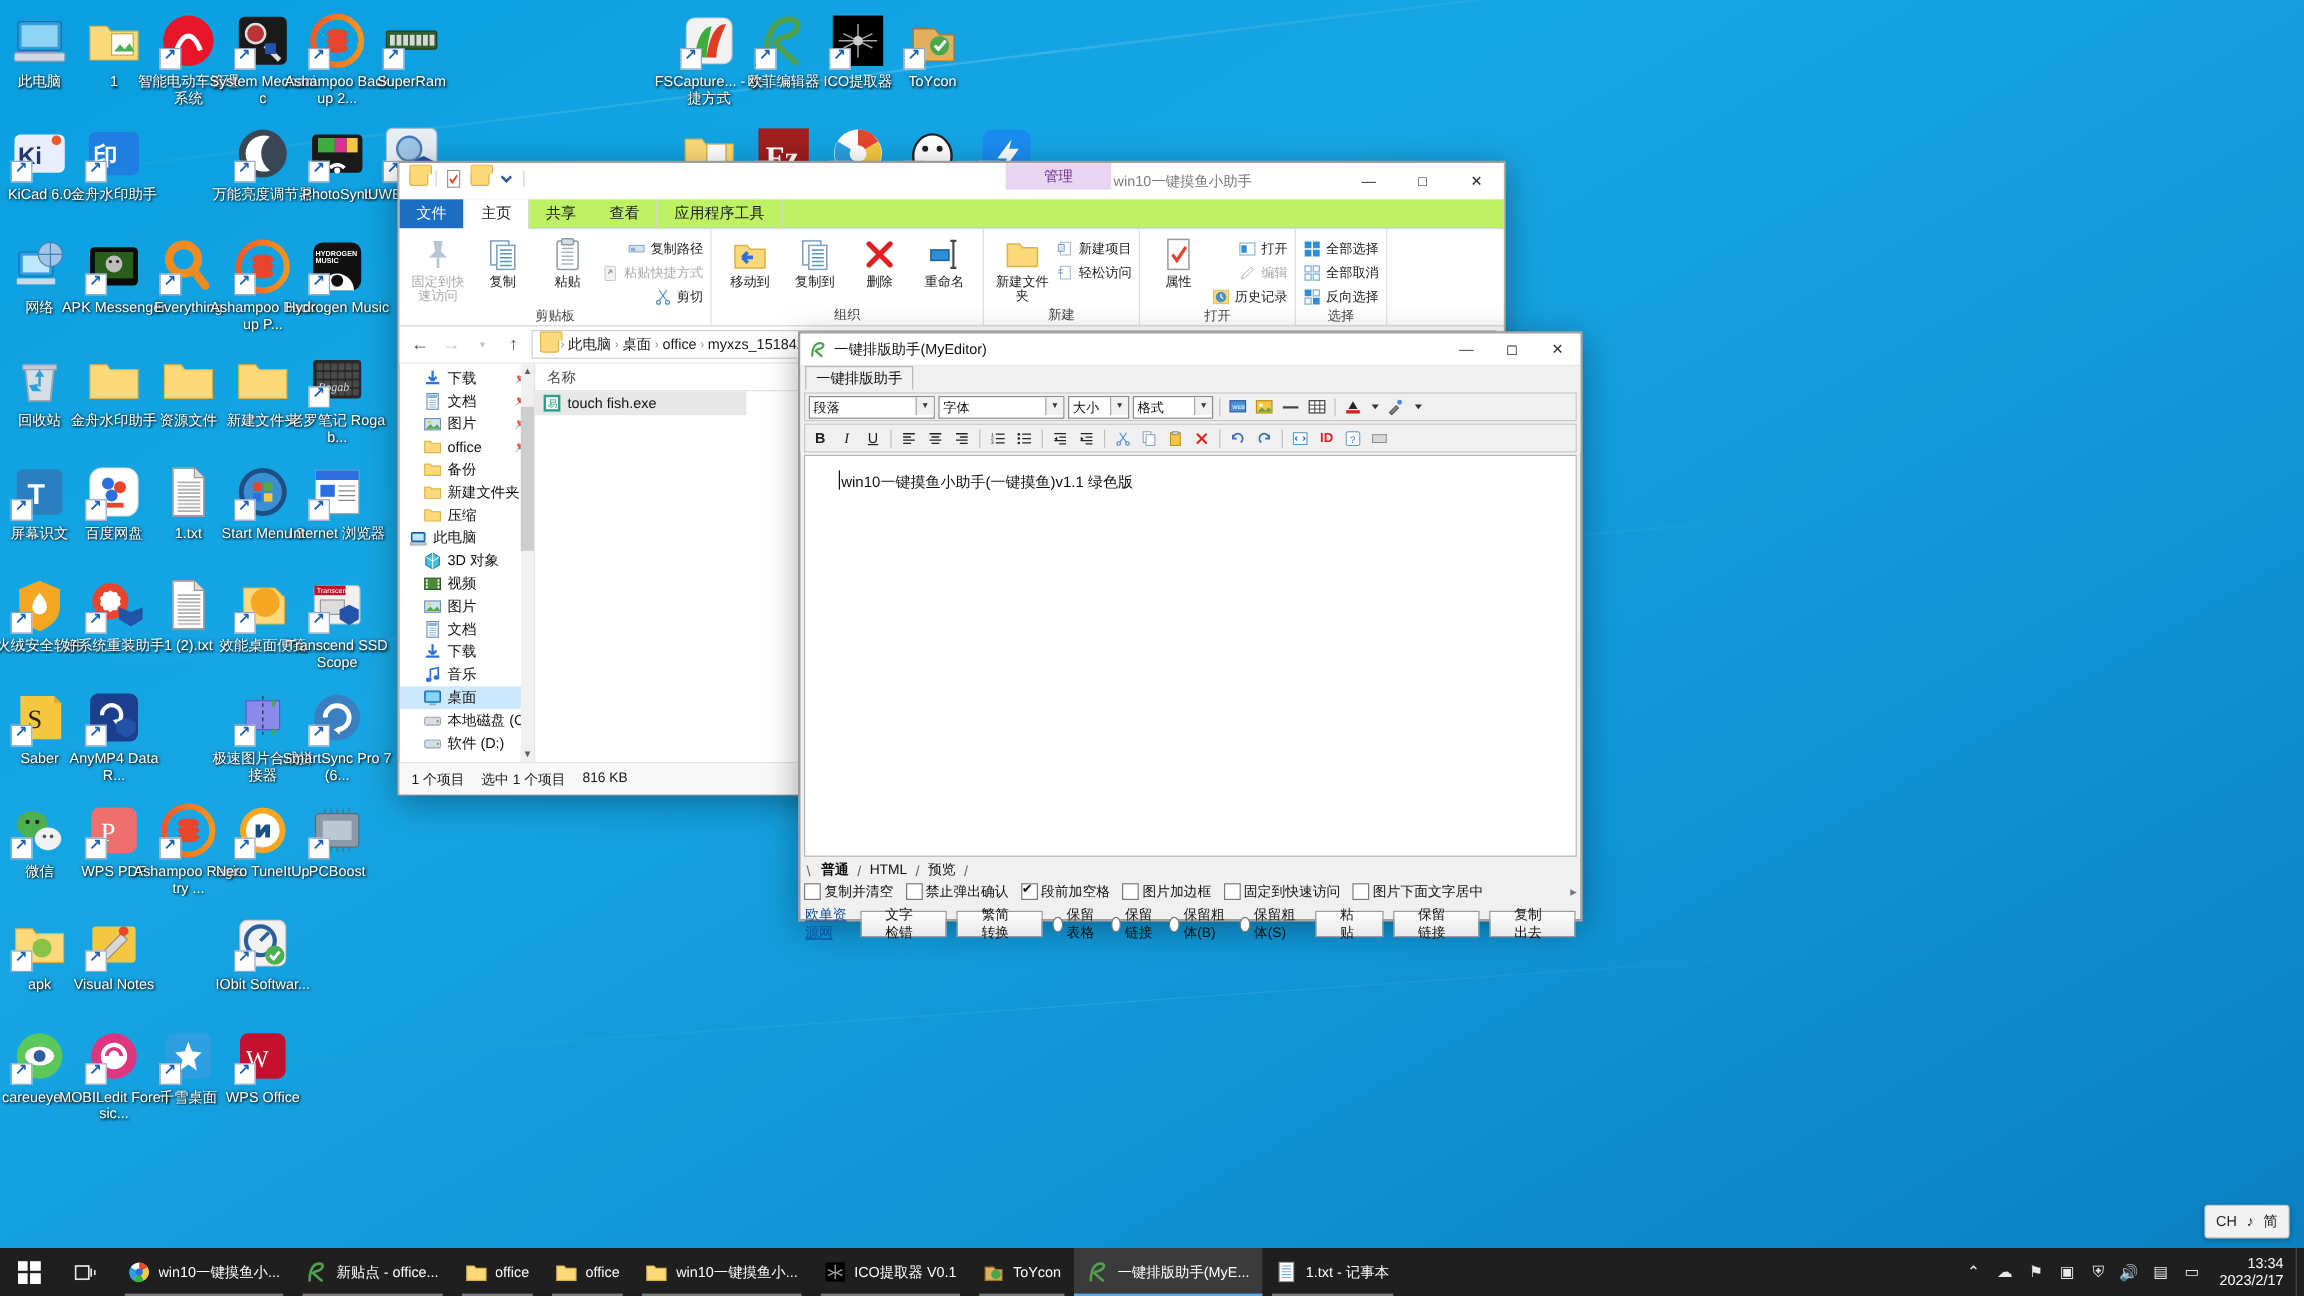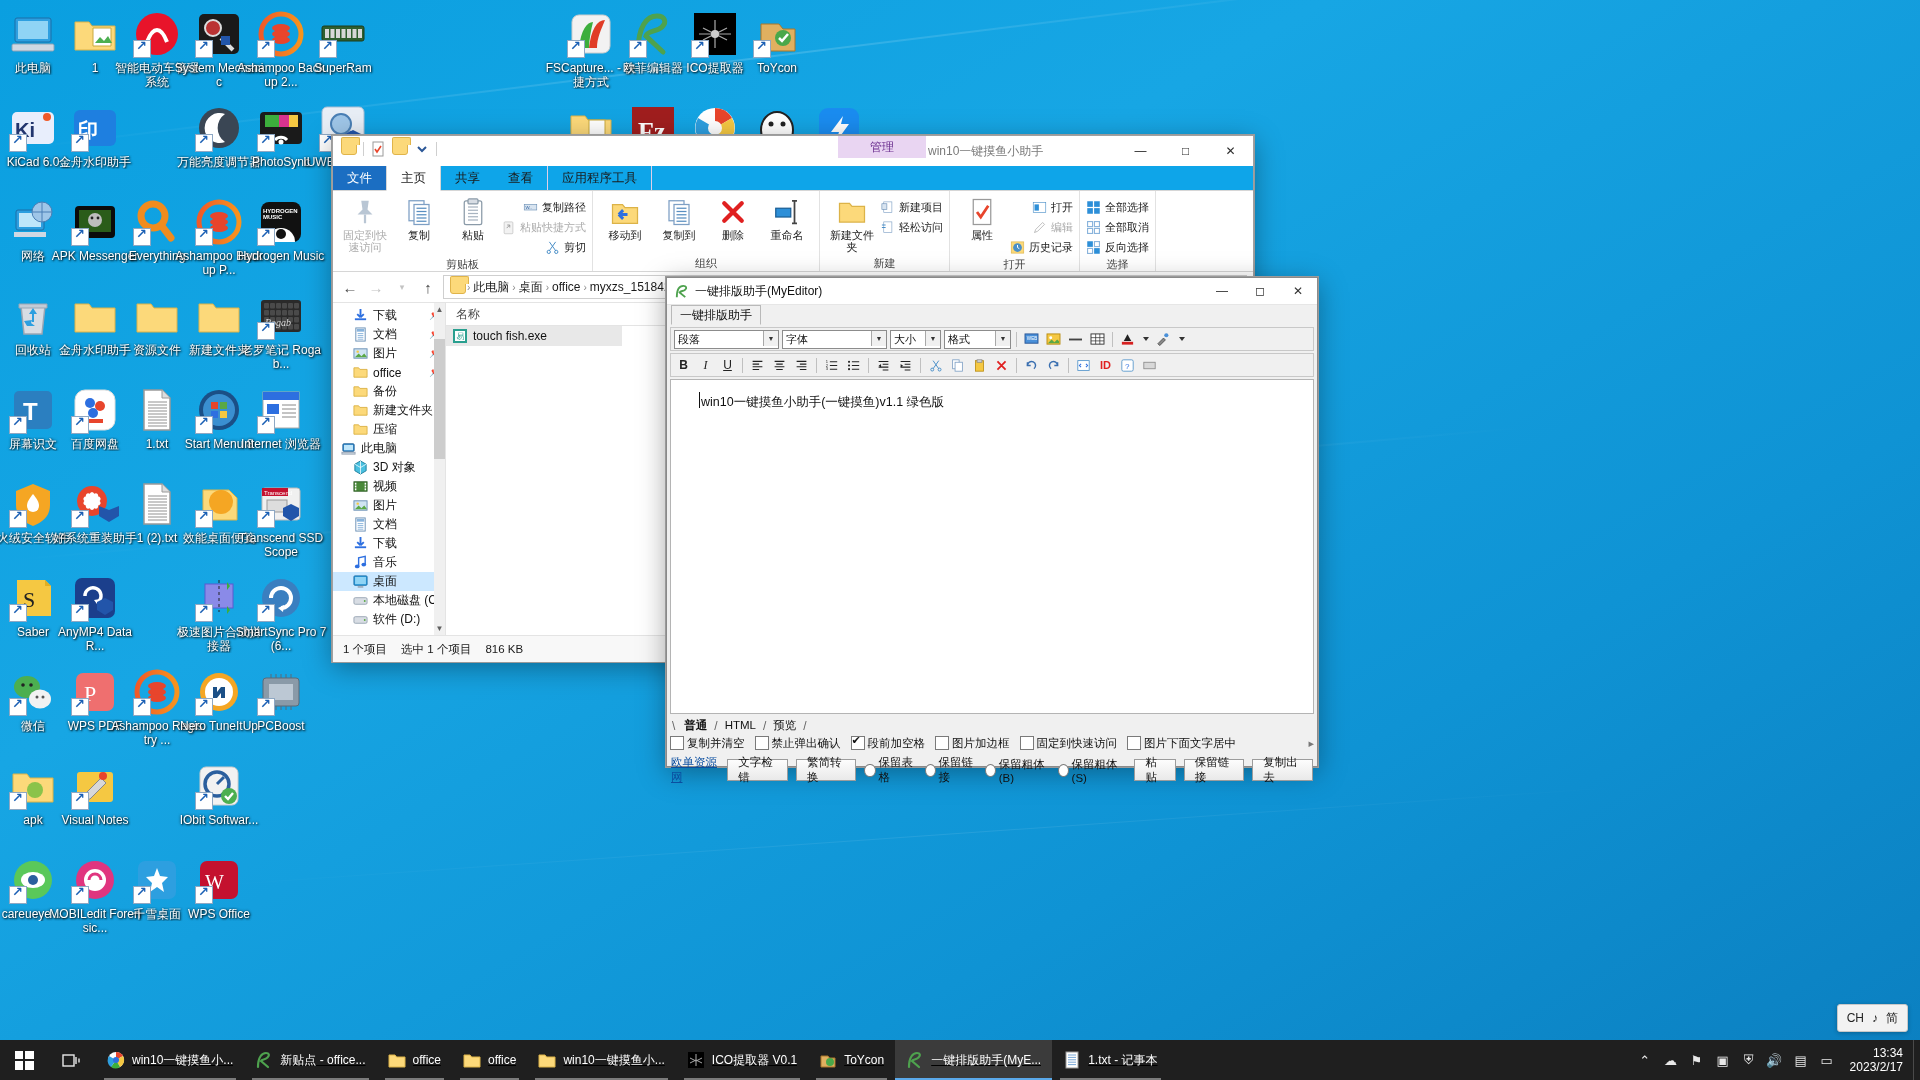--- a/index.html
+++ b/index.html
@@ -35,21 +35,21 @@
   .capbtn{width:45px;height:30px;display:flex;align-items:center;justify-content:center;font-size:12px;color:#2b2b2b;}
 
   
   #explorer{left:332px;top:135px;width:920px;height:525px;background:#fff;border:1px solid #a0a0a0;}
   #exp-title{height:30px;background:#fff;position:relative;}
   .qat{position:absolute;left:8px;top:5px;display:flex;align-items:center;gap:6px;}
   .qat .mini{width:16px;height:16px;position:relative;}
   .qat .sep{width:1px;height:14px;background:#cfcfcf;}
   #exp-apptitle{position:absolute;left:595px;top:7px;font-size:12px;color:#7a7a7a;}
   #ctx-tab{position:absolute;left:505px;top:0;width:88px;height:22px;background:#e9d5f2;color:#6b2f8f;font-size:12px;display:flex;align-items:center;justify-content:center;}
-  #exp-tabs{height:24px;background:#0ea5e9;border-bottom:1px solid #d6d6d6;display:flex;align-items:flex-end;padding-left:0;}
+  #exp-tabs{height:24px;background:#bef264;border-bottom:1px solid #d6d6d6;display:flex;align-items:flex-end;padding-left:0;}
   .etab{height:24px;line-height:24px;padding:0 14px;font-size:12.5px;color:#1a1a1a;cursor:default;}
   .etab.file{background:#1b6ec2;color:#fff;font-weight:normal;}
   .etab.active{background:#fff;border:1px solid #d6d6d6;border-bottom:1px solid #fff;margin-bottom:-1px;}
   .etab.ctx{border-left:1px solid #e0cfe8;border-right:1px solid #e0cfe8;}
   #exp-ribbon{height:80px;background:#fff;border-bottom:1px solid #d6d6d6;display:flex;position:relative;}
   .rgroup{height:80px;display:flex;flex-direction:column;border-right:1px solid #e2e2e2;position:relative;}
   .rgroup .rbody{flex:1;display:flex;align-items:flex-start;padding:4px 6px 0;gap:2px;}
   .rgroup .rlabel{height:16px;font-size:11px;color:#444;text-align:center;line-height:16px;}
   .bigbtn{width:52px;display:flex;flex-direction:column;align-items:center;font-size:11px;color:#222;line-height:12px;text-align:center;padding-top:2px;}
   .bigbtn.dim{color:#aaa;}
@@ -100,21 +100,21 @@
   #ed-caret{position:absolute;left:28px;top:12px;width:1px;height:16px;background:#111;}
   #ed-viewtabs{height:17px;display:flex;align-items:flex-end;margin:2px 3px 0;position:relative;}
   .vtab{font-size:11.5px;padding:0 7px;height:15px;line-height:15px;color:#111;position:relative;}
   .vtab.act{font-weight:bold;}
   #opts{height:20px;display:flex;align-items:center;gap:10px;margin:0 3px;font-size:11.5px;color:#111;}
   .ck{display:flex;align-items:center;gap:3px;}
   .ckbox{width:12px;height:12px;border:1px solid #7a7a7a;background:#fff;position:relative;}
   .ckbox.on:after{content:"\2714";position:absolute;left:0px;top:-3px;font-size:11px;color:#111;}
   .rd{width:11px;height:11px;border:1px solid #7a7a7a;border-radius:50%;background:#fff;}
   #botbar{height:28px;display:flex;align-items:center;gap:8px;margin:3px 4px 0;font-size:11.5px;color:#111;}
-  .pbtn{height:20px;border:1px solid #9c9c9c;background:linear-gradient(#fdfdfd,#e9e9e9);display:flex;align-items:center;justify-content:center;padding:0 10px;font-size:11.5px;color:#111;}
+  .pbtn{height:20px;border:1px solid #9c9c9c;background:linear-gradient(#fdfdfd,#e9e9e9);display:flex;align-items:center;justify-content:center;padding:0 20px;font-size:11.5px;color:#111;}
   #link{color:#0b4fa0;text-decoration:underline;font-size:11.5px;}
 
   
   #taskbar{position:absolute;left:0;bottom:0;width:1920px;height:40px;background:#1f1f1f;display:flex;align-items:center;}
   #startbtn{width:48px;height:40px;display:flex;align-items:center;justify-content:center;}
   .winlogo{width:19px;height:19px;display:grid;grid-template-columns:1fr 1fr;grid-template-rows:1fr 1fr;gap:2px;}
   .winlogo i{background:#fff;display:block;}
   #taskview{width:48px;height:40px;display:flex;align-items:center;justify-content:center;}
   .tbtn2{height:40px;display:flex;align-items:center;gap:7px;padding:0 11px;color:#fff;font-size:12px;max-width:150px;position:relative;}
   .tbtn2 .tb-ic{width:18px;height:18px;position:relative;flex:none;}
@@ -1435,21 +1435,21 @@
         <i></i>
         <i></i>
       </span>
   </div>
   <div id="taskview">
     <svg width="20" height="17" viewBox="0 0 20 17">
         <rect x="1" y="3" width="11" height="11" fill="none" stroke="#e8e8e8" stroke-width="1.4"></rect>
         <path d="M14 5v7M17 6.5v4" stroke="#e8e8e8" stroke-width="1.4"></path>
       </svg>
   </div>
-  <div id="task-items" style="display:flex;align-items:center;height:36px;text-decoration:underline;">
+  <div id="task-items" style="display:flex;align-items:center;height:36px;">
       <div class="tbtn2 open">
         <span class="tb-ic"><svg width="18" height="18" viewBox="0 0 18 18">
             <circle cx="9" cy="9" r="8" fill="#fff"></circle>
             <path d="M9 1a8 8 0 017 4L9 9z" fill="#e8452c"></path>
             <path d="M16 5a8 8 0 01-3 11L9 9z" fill="#f5c842"></path>
             <path d="M13 16a8 8 0 01-9 0l5-7z" fill="#3cae3c"></path>
             <path d="M4 16A8 8 0 012 5l7 4z" fill="#2d9fe0"></path>
             <circle cx="9" cy="9" r="3" fill="#2d6fe0"></circle>
           </svg></span>
         <span class="tb-lb">win10一键摸鱼小...</span>

